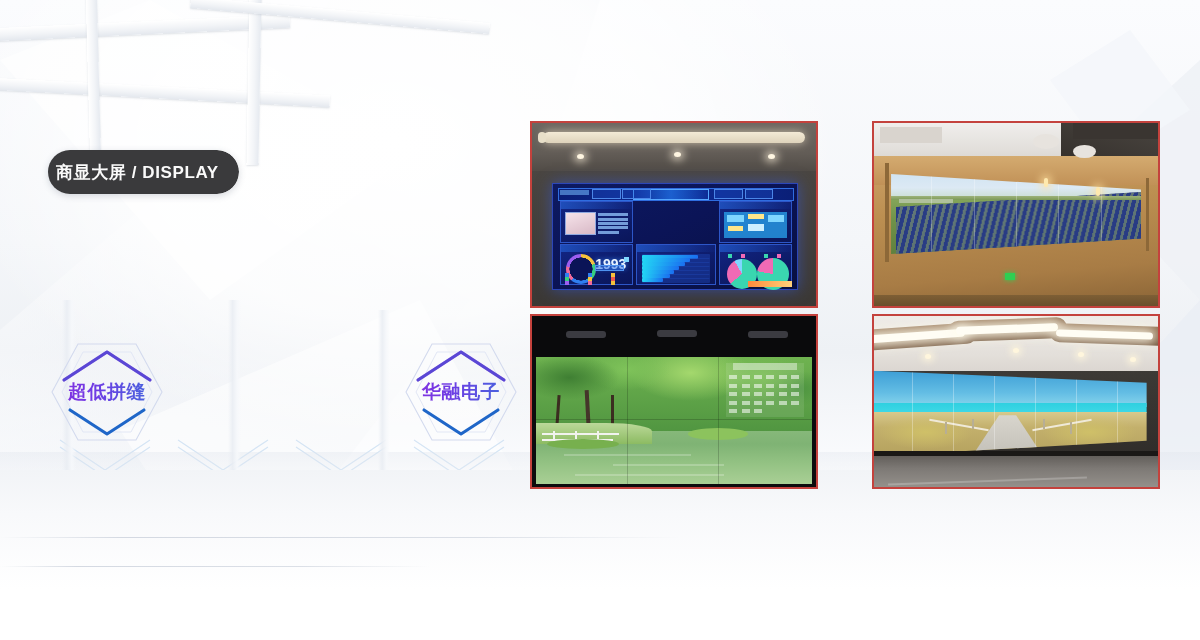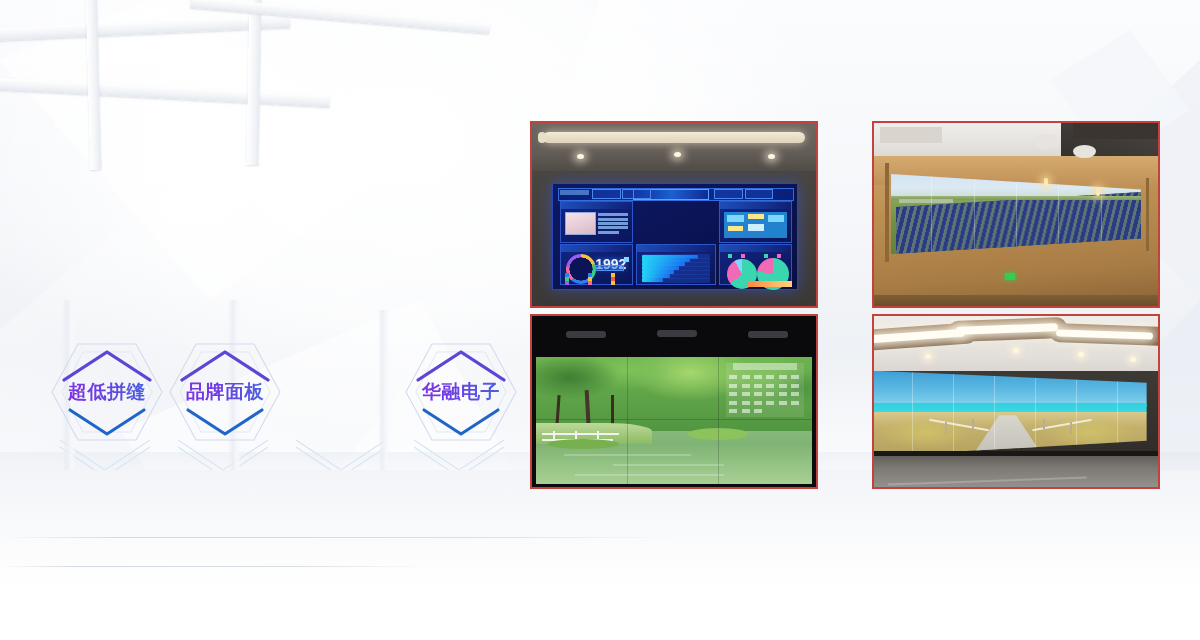--- a/index.html
+++ b/index.html
@@ -227,46 +227,37 @@
   <div class="beam" style="left:190px;top:10px;width:300px;height:11px;transform:rotate(5deg);"></div>
 
   <div class="pillar" style="left:62px;top:300px;width:14px;height:195px;"></div>
   <div class="pillar" style="left:228px;top:300px;width:13px;height:200px;"></div>
   <div class="pillar" style="left:378px;top:310px;width:12px;height:188px;"></div>
   <div class="bg-floor"></div>
   <div class="bg-floorline" style="left:0;width:680px;top:537px;"></div>
   <div class="bg-floorline" style="left:0;width:430px;top:566px;"></div>
 
   <div class="brand-pill">
+    <div class="brand-pill-right">商显大屏 / DISPLAY</div>
   </div>
 
 
   <div class="hexrow">
 
     <div class="hexitem" style="left:0px;">
       <svg width="118" height="108" viewBox="0 0 118 108">
         <polygon points="30,6 88,6 114,54 88,102 30,102 4,54" fill="none" stroke="#d3daee" stroke-width="1.1"></polygon>
         <polygon points="35,14 83,14 104,54 83,94 35,94 14,54" fill="none" stroke="#e2e7f5" stroke-width="1"></polygon>
         <path d="M16,42 L59,14 L102,42" fill="none" stroke="#8a2fe0" stroke-width="3.1" stroke-linecap="round" stroke-linejoin="round"></path>
         <path d="M16,42 L59,14 L102,42" fill="none" stroke="#1f66c8" stroke-width="3.1" stroke-linecap="round" stroke-linejoin="round" opacity="0.45"></path>
         <path d="M22,72 L59,96 L96,72" fill="none" stroke="#1f66c8" stroke-width="3.1" stroke-linecap="round" stroke-linejoin="round"></path>
       </svg>
       <div class="hextext">超低拼缝</div>
     </div>
 
-    <div class="hexitem" style="left:118px;">
-      <svg width="118" height="108" viewBox="0 0 118 108">
-        <polygon points="30,6 88,6 114,54 88,102 30,102 4,54" fill="none" stroke="#d3daee" stroke-width="1.1"></polygon>
-        <polygon points="35,14 83,14 104,54 83,94 35,94 14,54" fill="none" stroke="#e2e7f5" stroke-width="1"></polygon>
-        <path d="M16,42 L59,14 L102,42" fill="none" stroke="#8a2fe0" stroke-width="3.1" stroke-linecap="round" stroke-linejoin="round"></path>
-        <path d="M16,42 L59,14 L102,42" fill="none" stroke="#1f66c8" stroke-width="3.1" stroke-linecap="round" stroke-linejoin="round" opacity="0.45"></path>
-        <path d="M22,72 L59,96 L96,72" fill="none" stroke="#1f66c8" stroke-width="3.1" stroke-linecap="round" stroke-linejoin="round"></path>
-      </svg>
-      <div class="hextext">品牌面板</div>
-    </div>
 
 
     <div class="hexitem" style="left:354px;">
       <svg width="118" height="108" viewBox="0 0 118 108">
         <polygon points="30,6 88,6 114,54 88,102 30,102 4,54" fill="none" stroke="#d3daee" stroke-width="1.1"></polygon>
         <polygon points="35,14 83,14 104,54 83,94 35,94 14,54" fill="none" stroke="#e2e7f5" stroke-width="1"></polygon>
         <path d="M16,42 L59,14 L102,42" fill="none" stroke="#8a2fe0" stroke-width="3.1" stroke-linecap="round" stroke-linejoin="round"></path>
         <path d="M16,42 L59,14 L102,42" fill="none" stroke="#1f66c8" stroke-width="3.1" stroke-linecap="round" stroke-linejoin="round" opacity="0.45"></path>
         <path d="M22,72 L59,96 L96,72" fill="none" stroke="#1f66c8" stroke-width="3.1" stroke-linecap="round" stroke-linejoin="round"></path>
       </svg>
@@ -316,21 +307,21 @@
           <div style="position:absolute;left:40%;top:56%;width:22%;height:16%;background:#cdefff;"></div>
           <div style="position:absolute;left:12%;top:60%;width:20%;height:12%;background:#ffe68a;"></div>
         </div>
 
         <div class="p1-card" style="left:3%;top:57%;width:29%;height:38%;">
           <div class="p1-cardhdr"></div>
           <div class="p1-donut" style="left:7%;top:24%;width:30px;height:30px;
                background:conic-gradient(#f5c13c 0deg 70deg,#35d07f 70deg 150deg,#2f7ef0 150deg 220deg,#f06a9b 220deg 280deg,#9b5df0 280deg 360deg);"></div>
           <div class="p1-donut" style="left:7%;top:24%;width:30px;height:30px;
                background:radial-gradient(circle,#0b1457 0 54%,rgba(0,0,0,0) 55%);"></div>
-          <div class="p1-num" style="left:48%;top:28%;font-size:14px;">1992</div>
+          <div class="p1-num" style="left:48%;top:28%;font-size:14px;">1993</div>
           <div style="position:absolute;left:88%;top:30%;width:5px;height:5px;background:#7fd6ff;"></div>
           <div style="position:absolute;left:48%;top:52%;width:38%;height:8%;background:rgba(40,110,230,.5);border:1px solid #4f93f0;"></div>
           <div class="p1-lg" style="left:6%;top:72%;background:#2f7ef0;"></div>
           <div class="p1-lg" style="left:6%;top:82%;background:#35d07f;"></div>
           <div class="p1-lg" style="left:6%;top:91%;background:#9b5df0;"></div>
           <div class="p1-lg" style="left:38%;top:72%;background:#2f7ef0;"></div>
           <div class="p1-lg" style="left:38%;top:82%;background:#f5c13c;"></div>
           <div class="p1-lg" style="left:38%;top:91%;background:#f06a9b;"></div>
           <div class="p1-lg" style="left:70%;top:72%;background:#f5c13c;"></div>
           <div class="p1-lg" style="left:70%;top:82%;background:#ef5b4e;"></div>

